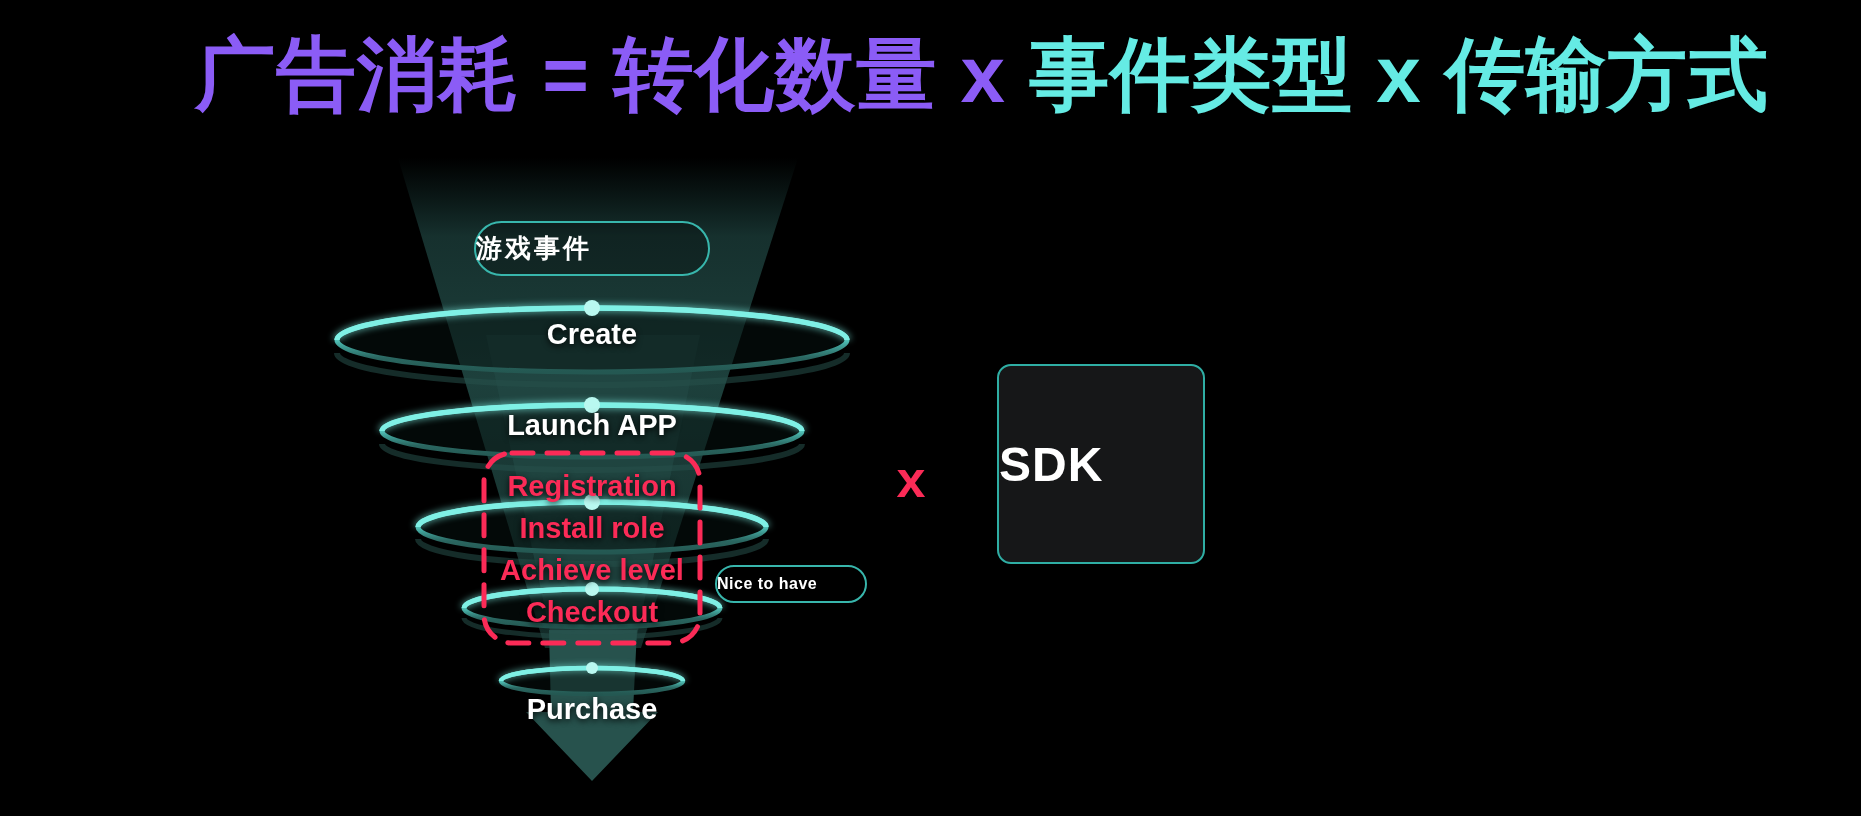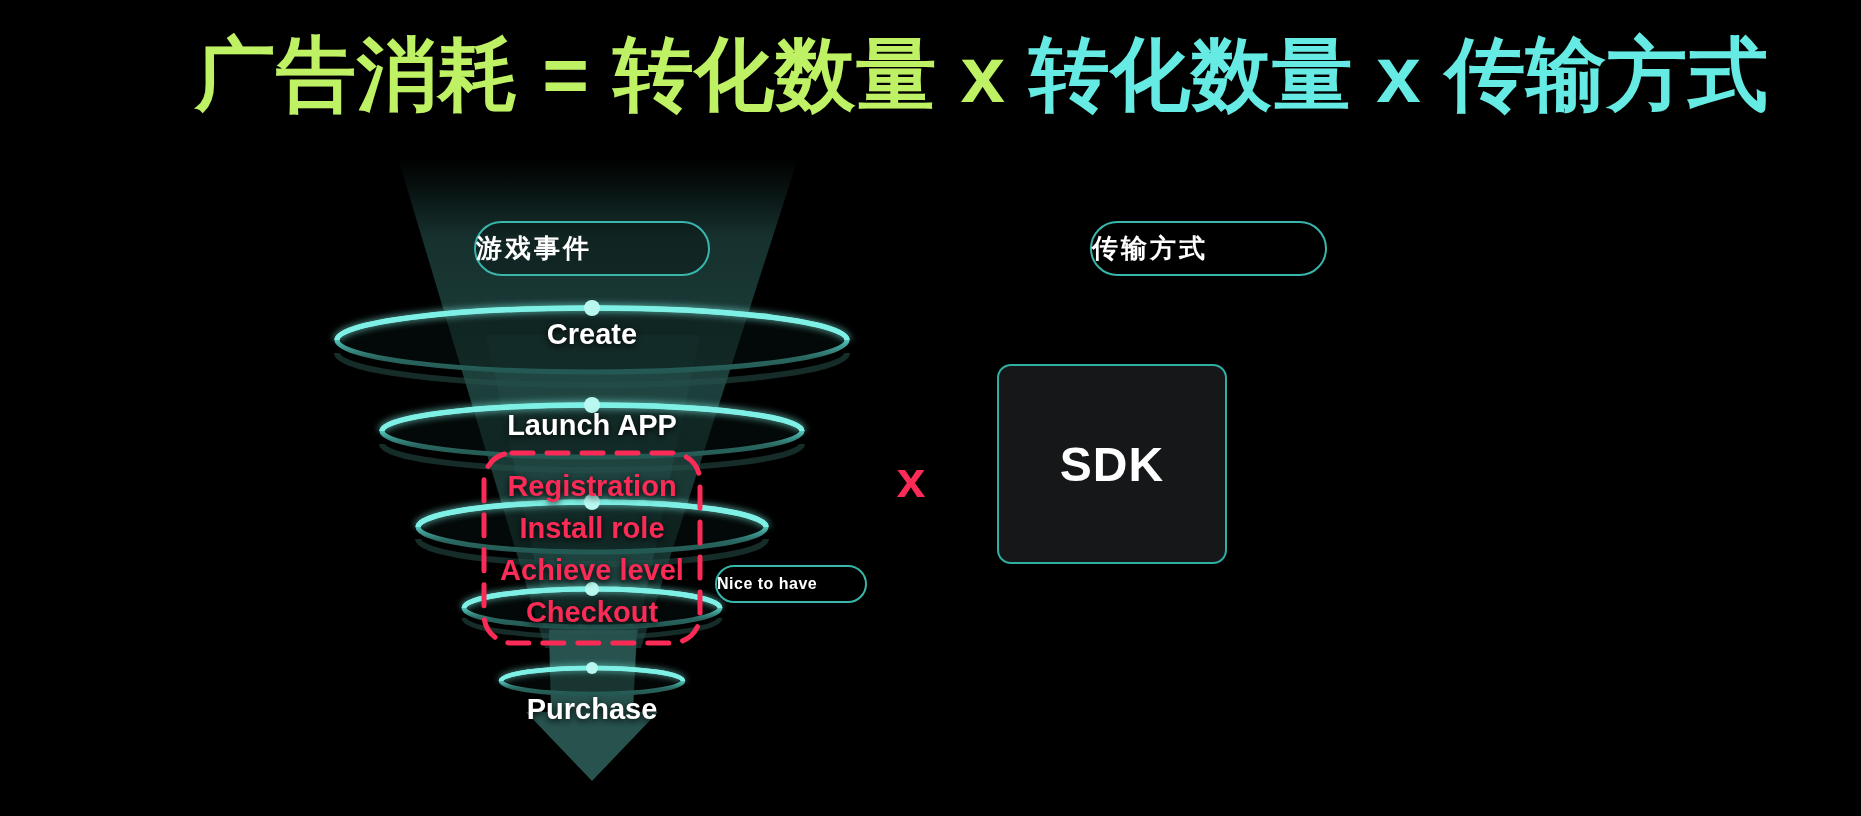--- a/index.html
+++ b/index.html
@@ -4,21 +4,21 @@
 <style>
   html,body{margin:0;padding:0;background:#000;}
   .canvas{
     position:relative;width:1861px;height:816px;background:#000;overflow:hidden;
     font-family:"Liberation Sans","DejaVu Sans",sans-serif;
   }
   .title{
     position:absolute;left:195px;top:30px;margin:0;
     font-size:80px;line-height:1.12;font-weight:900;letter-spacing:1px;white-space:nowrap;
   }
-  .title .t-white{color:#bef264;}
+  .title .t-white{color:#8b5cf6;}
   .title .t-cyan{color:#65ebe4;}
   .funnel-svg{position:absolute;left:0;top:0;width:1861px;height:816px;}
   .pill{
     position:absolute;box-sizing:border-box;border:2px solid #38b6ac;border-radius:30px;
     display:flex;align-items:center;
     color:#ffffff;font-weight:700;background:rgba(0,0,0,0.25);white-space:nowrap;
   }
   .pill.header{font-size:26px;letter-spacing:3px;}
   .pill.game{left:474px;top:221px;width:236px;height:55px;}
   .pill.trans{left:1090px;top:221px;width:237px;height:55px;}
@@ -27,34 +27,34 @@
     position:absolute;left:592px;transform:translate(-50%,-50%);
     font-weight:800;font-size:29px;color:#ffffff;white-space:nowrap;
     text-shadow:0 2px 6px rgba(0,0,0,0.9);
   }
   .stage-label.optional{color:#fb2b57;}
   .multiply{
     position:absolute;left:884px;top:452px;width:54px;text-align:center;
     font-size:52px;line-height:54px;font-weight:900;color:#fb2b57;
   }
   .opt-box{
-    position:absolute;top:364px;width:230px;height:200px;box-sizing:border-box;
+    position:absolute;top:364px;width:208px;height:200px;box-sizing:border-box;
     border:2px solid #2fae a4;border:2px solid #2faea4;border-radius:14px;background:#161718;
-    display:flex;align-items:center;justify-content:center;
+    display:flex;align-items:center;justify-content:flex-start;
     color:#ffffff;font-size:48px;font-weight:800;letter-spacing:1px;
   }
   .opt-box.sdk{left:997px;}
   .opt-box.mmp{left:1218px;}
 </style>
 </head>
 <body>
 
 <div class="canvas">
 
-  <h1 class="title"><span class="t-white">广告消耗 = 转化数量 x </span><span class="t-cyan">转化数量 x 传输方式</span></h1>
+  <h1 class="title"><span class="t-white">广告消耗 = 转化数量 x </span><span class="t-cyan">事件类型 x 传输方式</span></h1>
 
   <svg class="funnel-svg" viewBox="0 0 1861 816" xmlns="http://www.w3.org/2000/svg">
     <defs>
       <linearGradient id="funnelGrad" x1="0" y1="0" x2="0" y2="1">
         <stop offset="0" stop-color="#163431" stop-opacity="0"></stop>
         <stop offset="0.16" stop-color="#1a3936" stop-opacity="0.85"></stop>
         <stop offset="0.45" stop-color="#1d403c" stop-opacity="1"></stop>
         <stop offset="1" stop-color="#132b28" stop-opacity="1"></stop>
       </linearGradient>
       <linearGradient id="rimGrad" x1="0" y1="0" x2="0" y2="1">
@@ -126,21 +126,18 @@
   <div class="stage-label optional" style="top:570px">Achieve level</div>
   <div class="stage-label optional" style="top:612px">Checkout</div>
   <div class="stage-label" style="top:709px">Purchase</div>
 
   <div class="pill nice">
     <span>Nice to have</span>
   </div>
 
   <div class="multiply">x</div>
 
-  <div class="pill header trans">
-    <span>传输方式</span>
-  </div>
 
   <div class="opt-box sdk">
     <span>SDK</span>
   </div>
 
 </div>
 
 </body></html>

